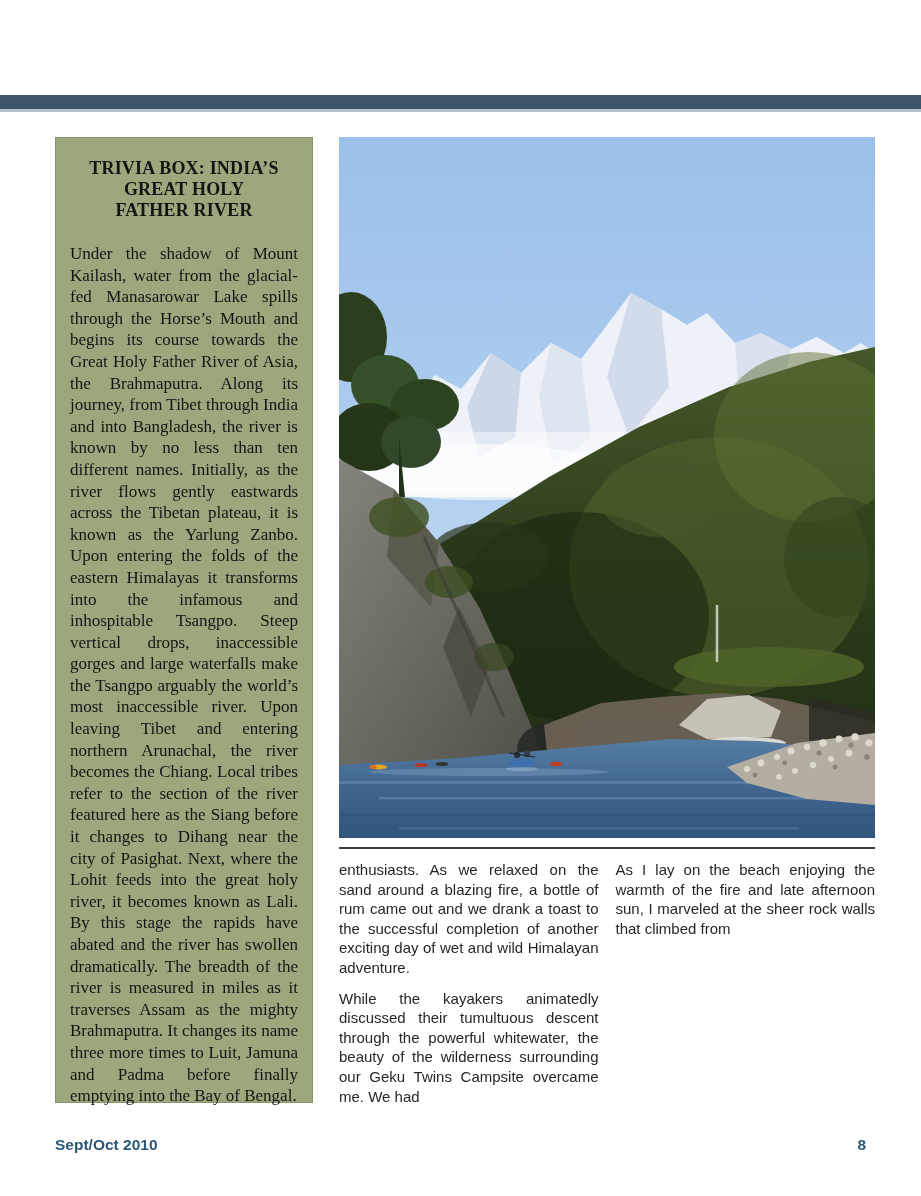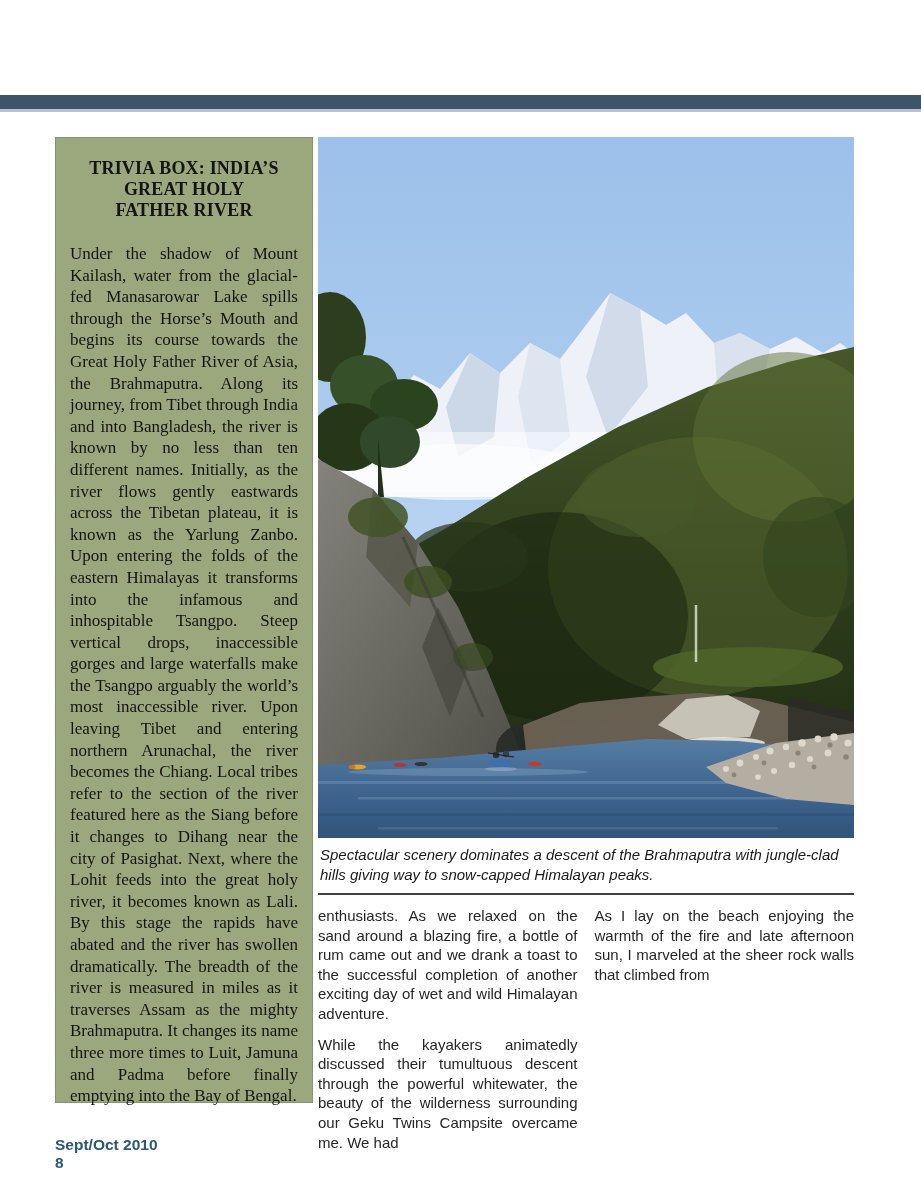--- a/index.html
+++ b/index.html
@@ -20,21 +20,21 @@
   .topbar{
     position:absolute;left:0;top:95px;width:100%;height:14px;
     background:var(--header-bar);
   }
   .topline{
     position:absolute;left:0;top:109px;width:100%;height:3px;
     background:var(--header-line);
   }
   .content{
     position:absolute;left:55px;top:137px;
-    display:flex;gap:5px;
+    display:flex;gap:26px;
   }
   .trivia{
     width:258px;height:966px;
     background:var(--trivia-bg);
     border:1px solid #87946a;
     padding:20px 14px 14px 14px;
     font-family:"Liberation Serif",serif;
     color:#141414;
     flex:none;
   }
@@ -73,21 +73,20 @@
     margin:0 0 11px 0;
     font-size:15px;line-height:19.6px;
     text-align:justify;
     color:#262626;
   }
   .footer{
     position:absolute;left:55px;right:55px;top:1136px;
     display:flex;justify-content:space-between;
     font-weight:bold;font-size:15.5px;
     color:var(--footer-text);
-    flex-direction:column;
   }
 </style>
 </head>
 <body>
 
 <div class="page">
 
   <div class="topbar"></div>
   <div class="topline"></div>
 
@@ -216,21 +215,20 @@
           <ellipse cx="103" cy="627" rx="6.5" ry="2" fill="#32352e"></ellipse>
           <ellipse cx="183" cy="626" rx="12" ry="4.2" fill="#3f6fae"></ellipse>
           <circle cx="178" cy="618" r="3.2" fill="#283038"></circle>
           <circle cx="188" cy="617" r="3.2" fill="#354152"></circle>
           <line x1="170" y1="616" x2="196" y2="620" stroke="#222" stroke-width="1.2"></line>
           <ellipse cx="217" cy="627" rx="6.5" ry="2.2" fill="#c23b25"></ellipse>
           <ellipse cx="183" cy="632" rx="16" ry="2" fill="#9db8d2" opacity="0.5"></ellipse>
         </svg>
       </figure>
 
-      <figcaption class="caption">Spectacular scenery dominates a descent of the Brahmaputra with jungle-clad hills giving way to snow-capped Himalayan peaks.</figcaption>
 
       <hr class="divider">
 
       <div class="columns">
         <div class="col">
           <p>enthusiasts. As we relaxed on the sand around a blazing fire, a bottle of rum came out and we drank a toast to the successful completion of another exciting day of wet and wild Himalayan adventure.</p>
           <p>While the kayakers animatedly discussed their tumultuous descent through the powerful whitewater, the beauty of the wilderness surrounding our Geku Twins Campsite overcame me. We had</p>
         </div>
         <div class="col">
           <p>As I lay on the beach enjoying the warmth of the fire and late afternoon sun, I marveled at the sheer rock walls that climbed from</p>

